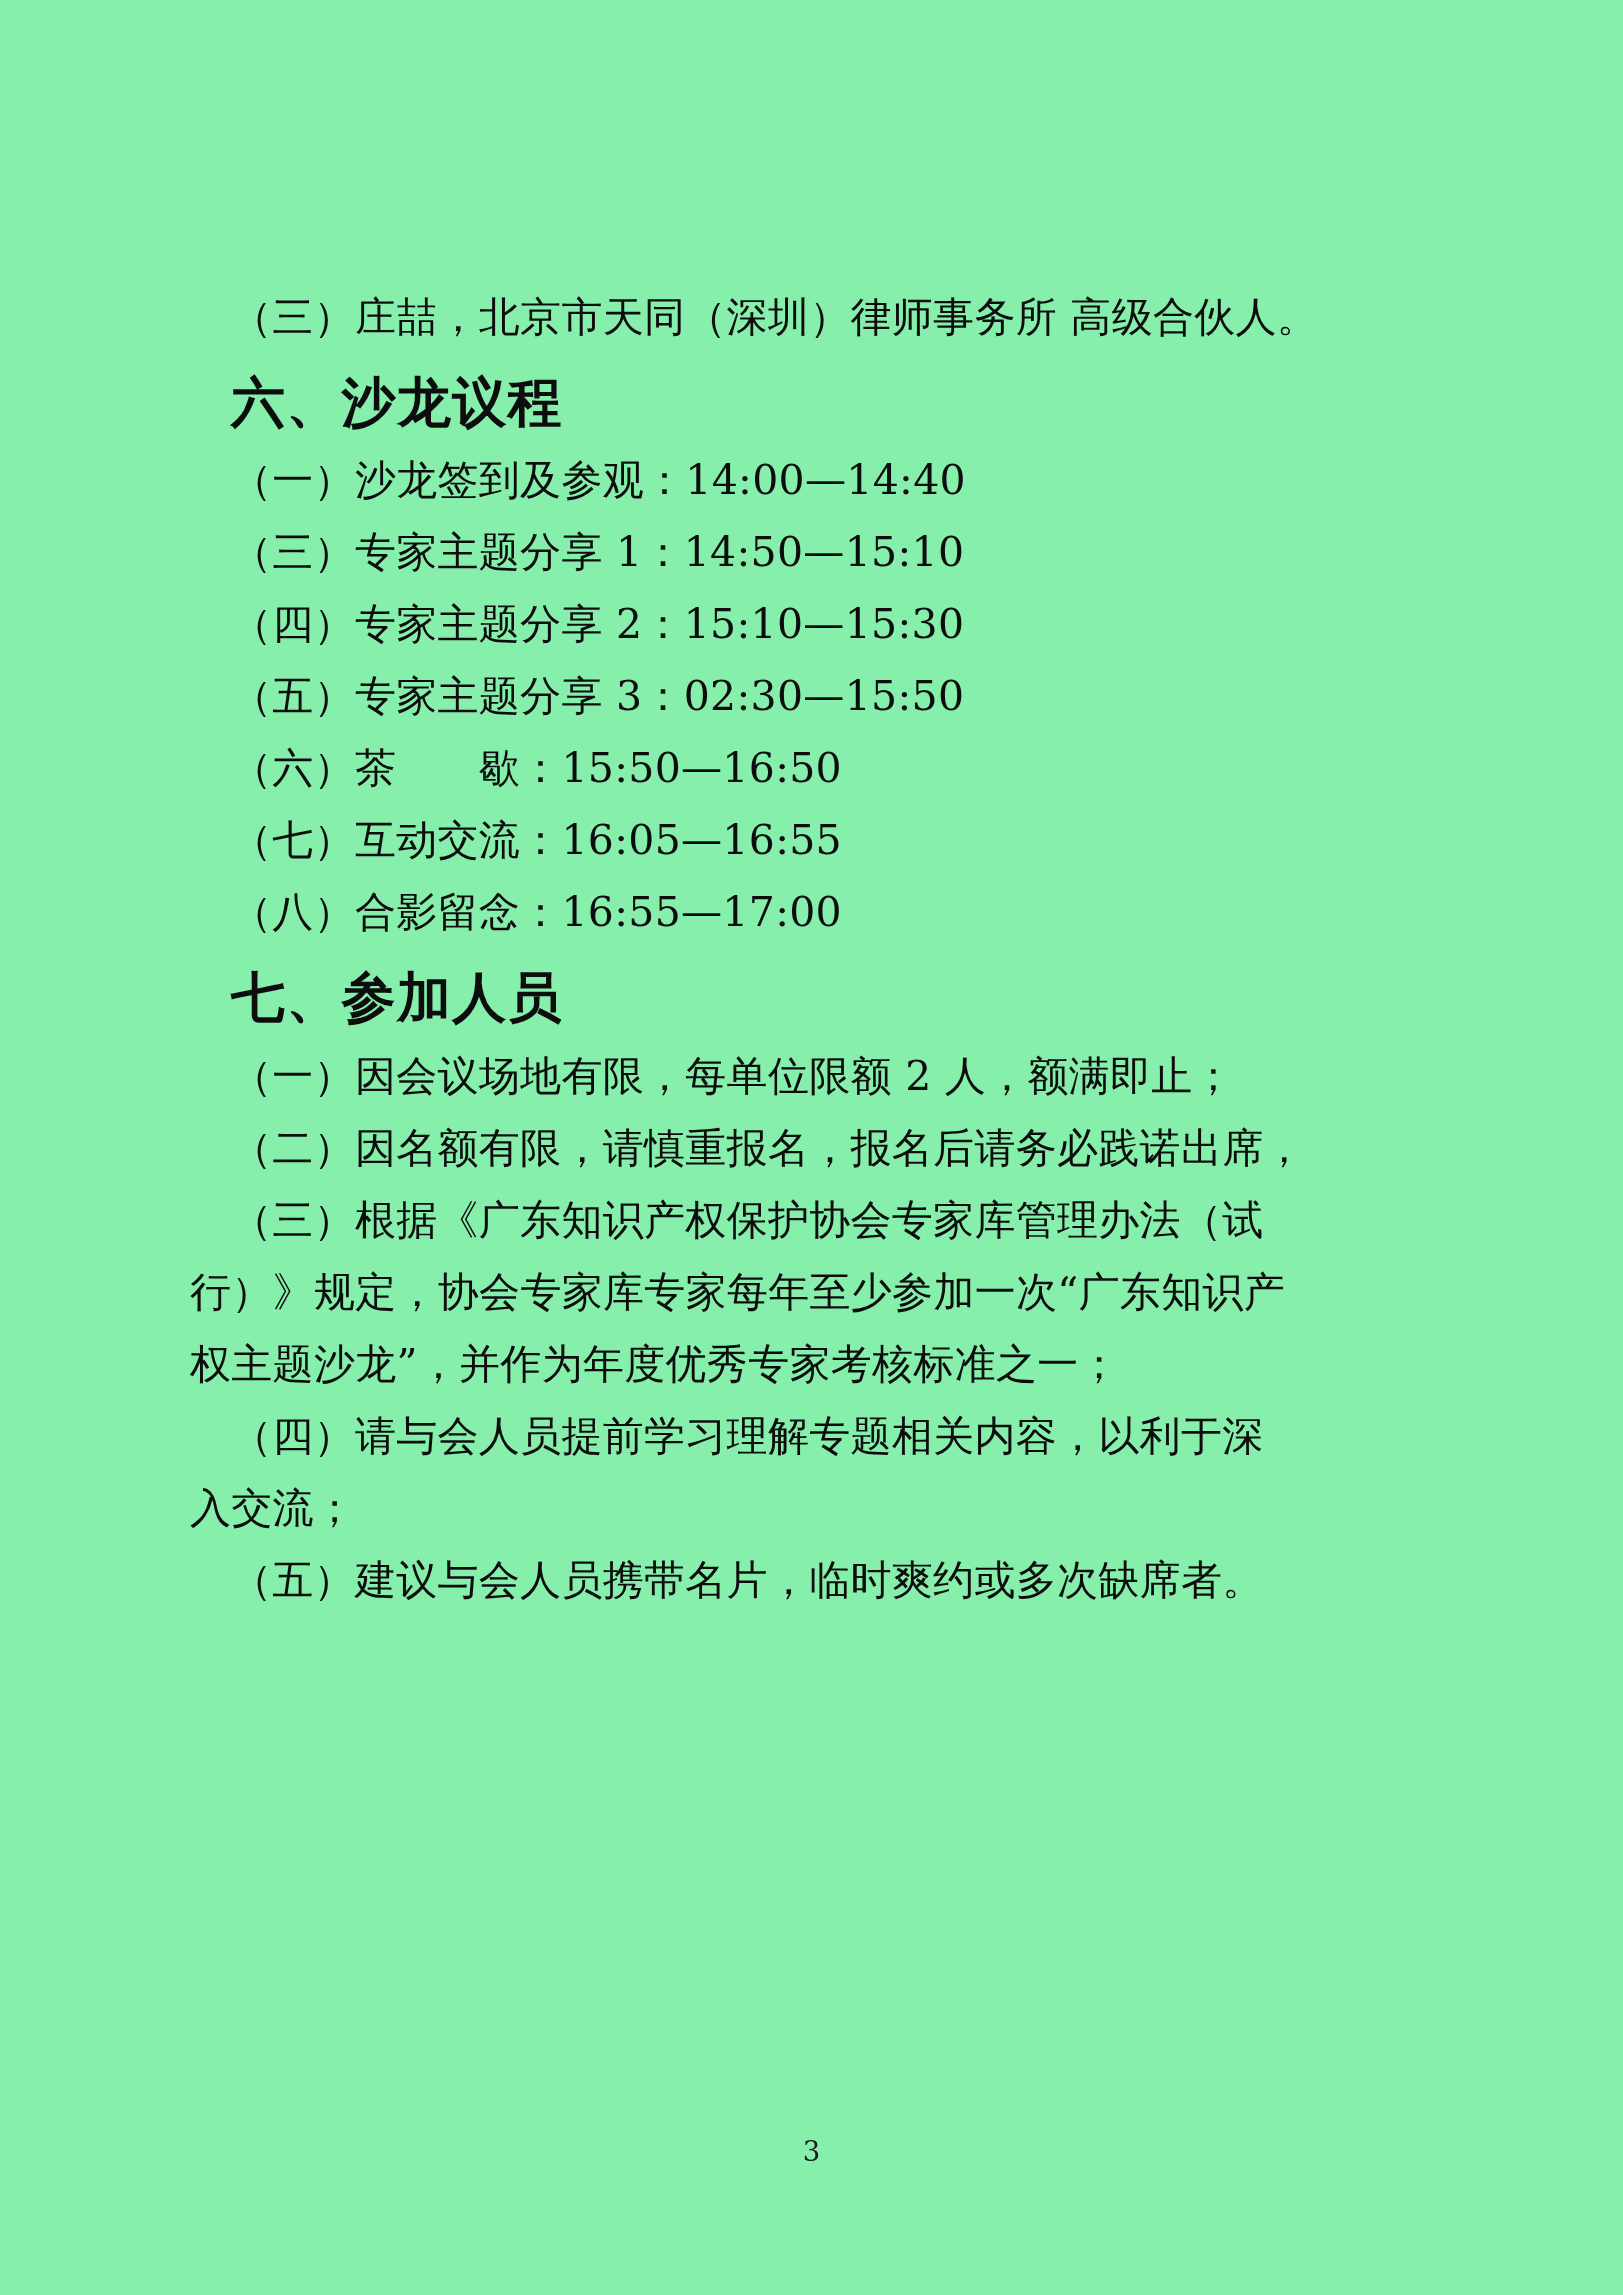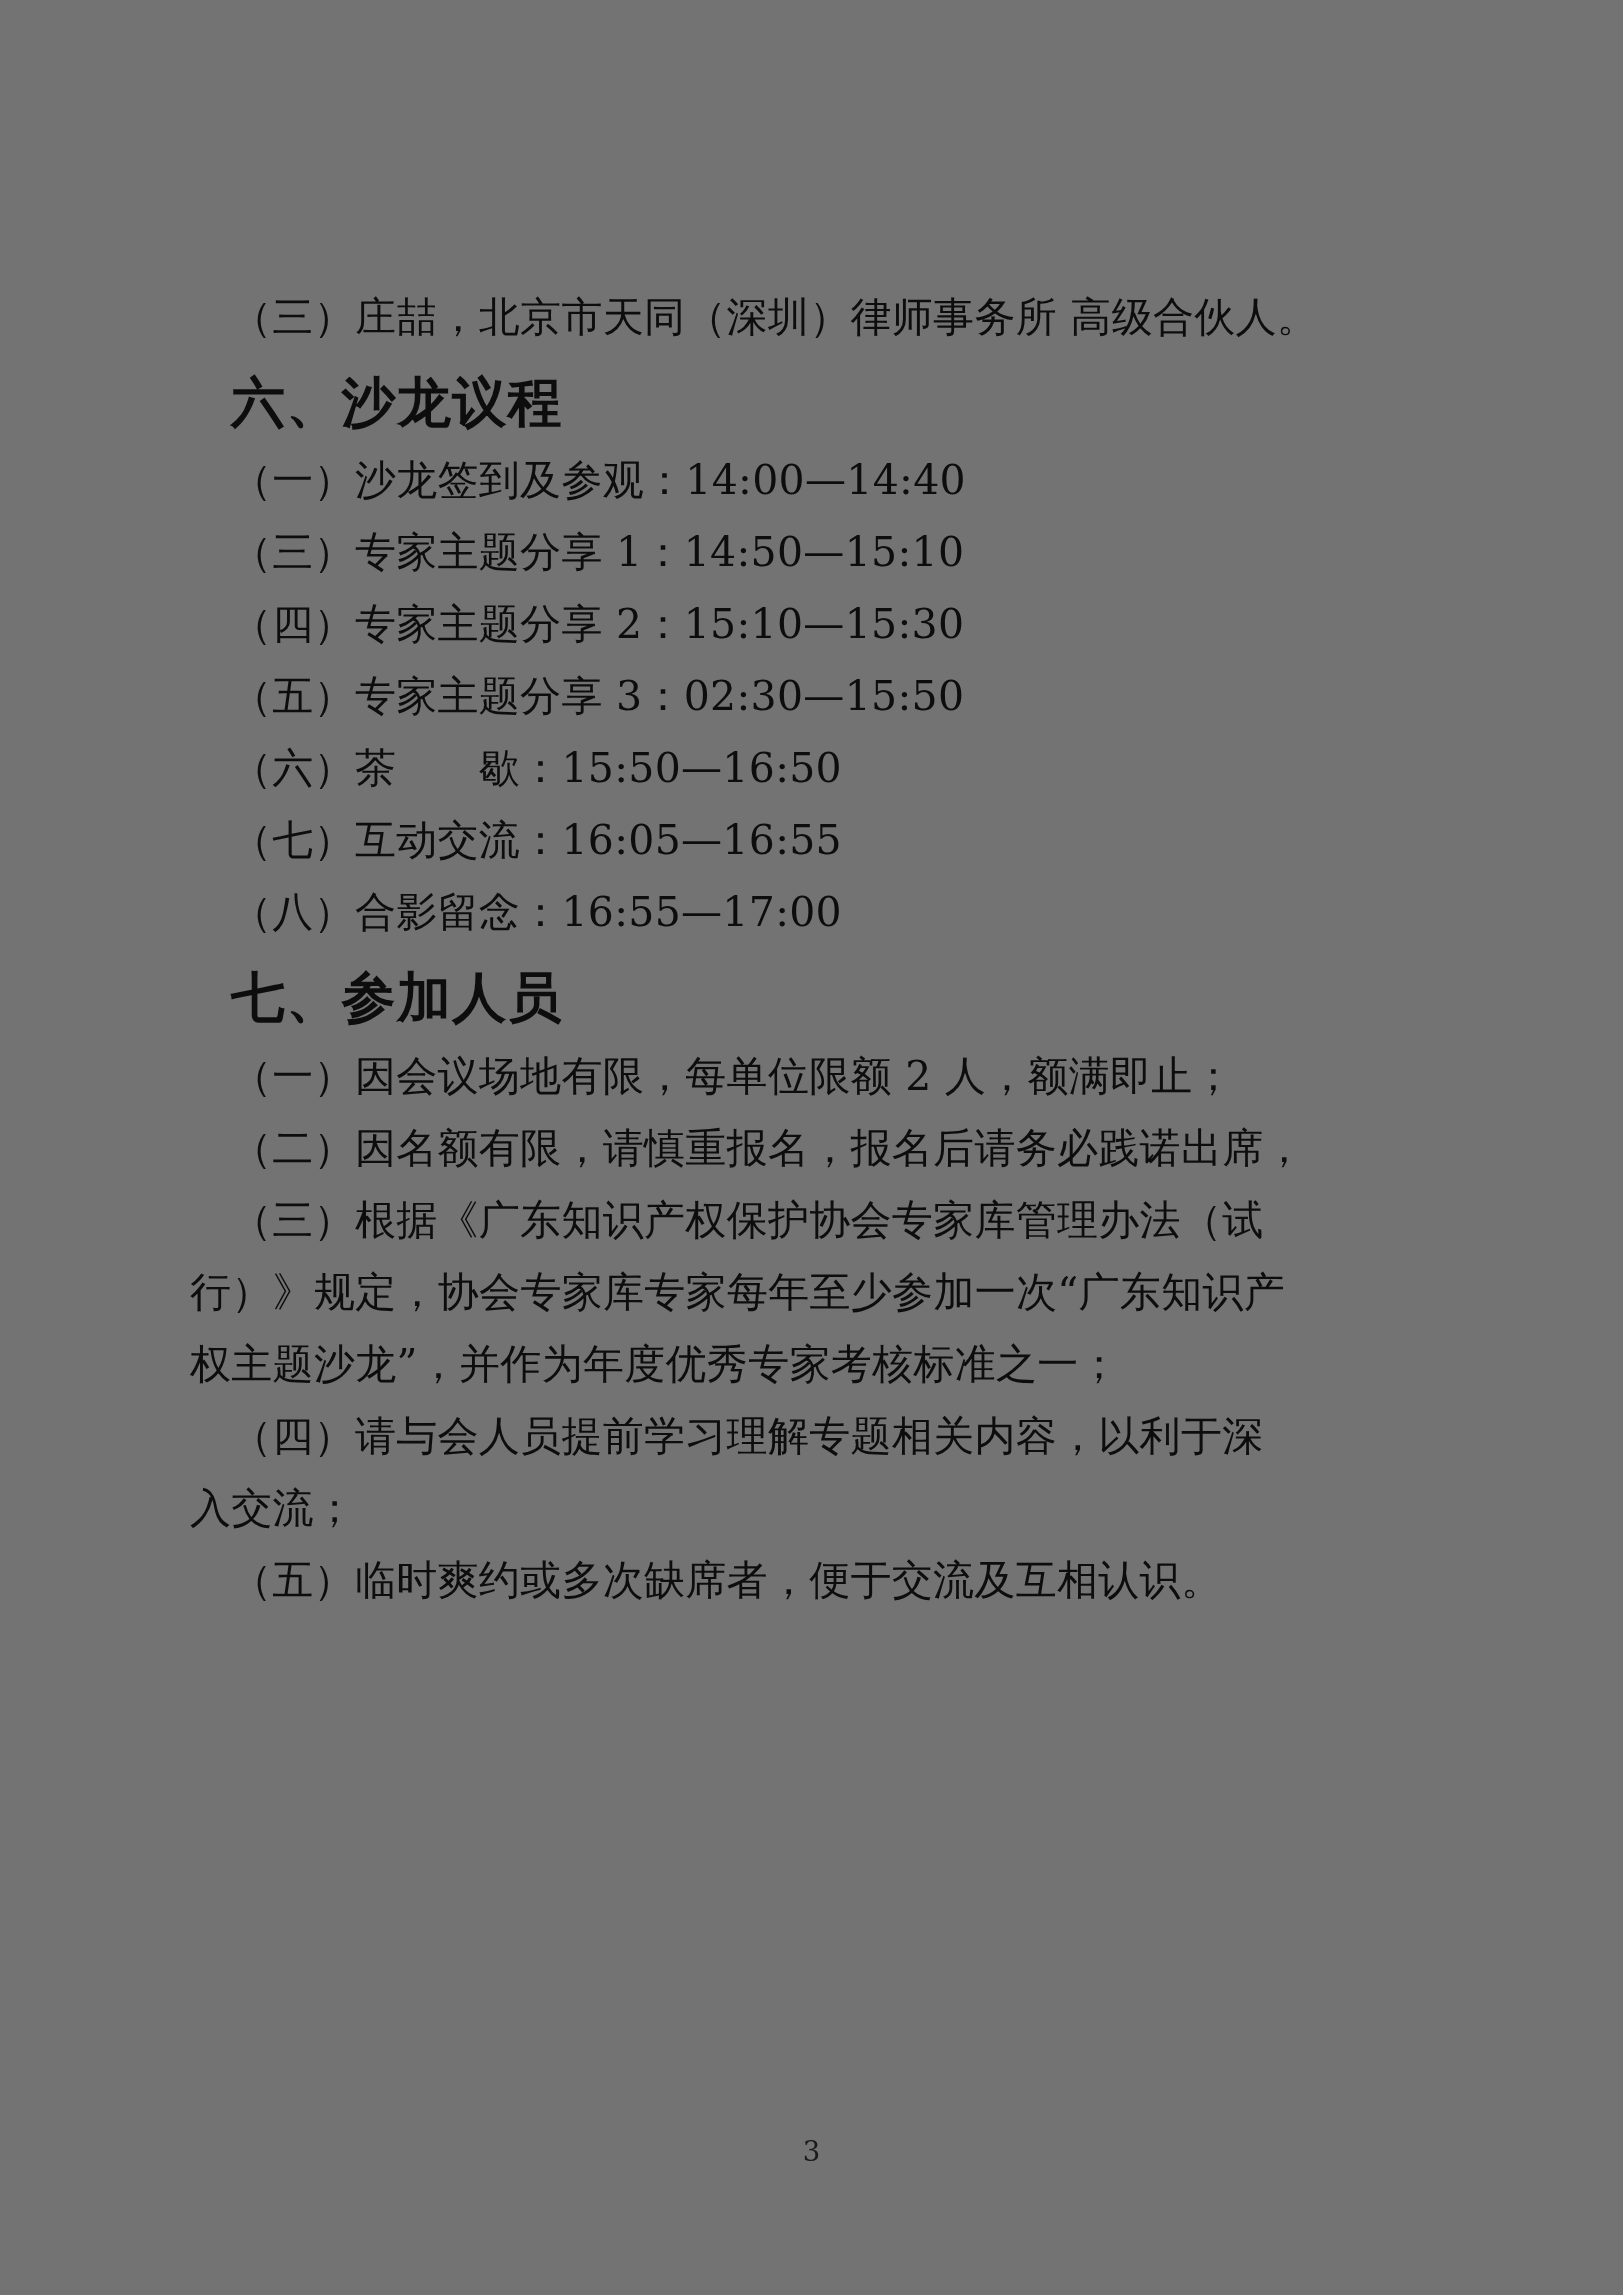--- a/index.html
+++ b/index.html
@@ -8,21 +8,21 @@
     background: #ffffff;
   }
   body {
     font-family: "DejaVu Serif", "Liberation Serif", serif;
     color: #0d0d0d;
   }
   .page {
     position: relative;
     width: 1623px;
     height: 2295px;
-    background: #737373;
+    background: #86efac;
     box-sizing: border-box;
     overflow: hidden;
   }
   .content {
     position: absolute;
     left: 190px;
     top: 281px;
     width: 1243px;
   }
   .para {
@@ -89,19 +89,19 @@
 
     <p class="para indent block">（二）因名额有限，请慎重报名，报名后请务必践诺出席，</p>
 
     <p class="para indent block">（三）根据《广东知识产权保护协会专家库管理办法（试</p>
     <p class="para noindent block">行）》规定，协会专家库专家每年至少参加一次“广东知识产</p>
     <p class="para noindent block">权主题沙龙”，并作为年度优秀专家考核标准之一；</p>
 
     <p class="para indent block">（四）请与会人员提前学习理解专题相关内容，以利于深</p>
     <p class="para noindent block">入交流；</p>
 
-    <p class="para indent block">（五）临时爽约或多次缺席者，便于交流及互相认识。</p>
+    <p class="para indent block">（五）建议与会人员携带名片，临时爽约或多次缺席者。</p>
 
   </div>
 
   <div class="pagenum">3</div>
 </div>
 
 
 </body></html>

